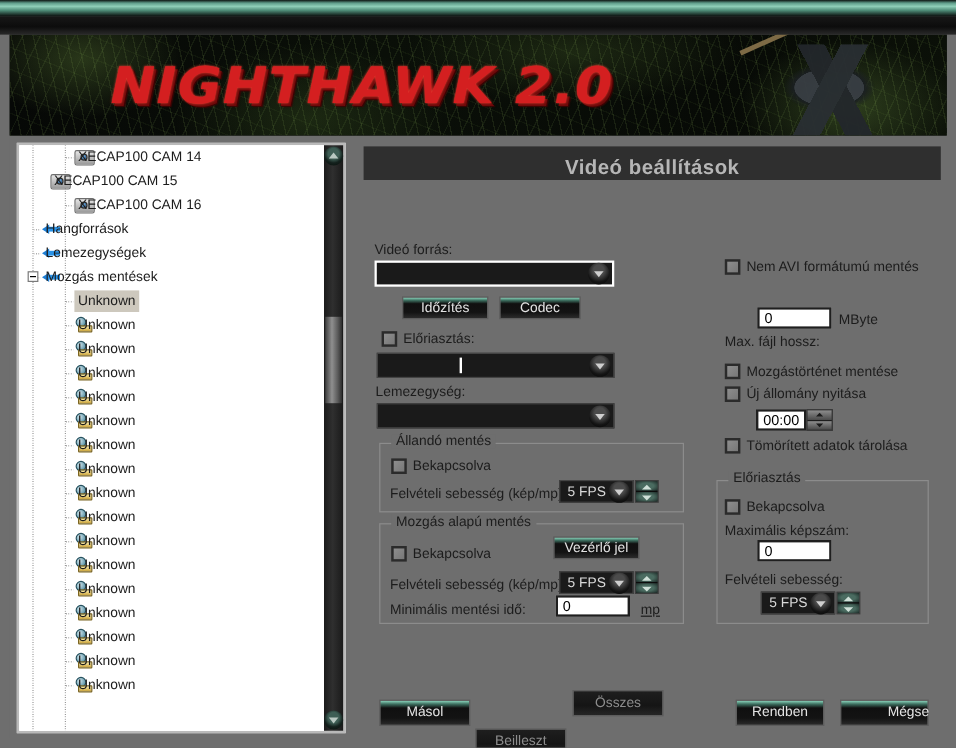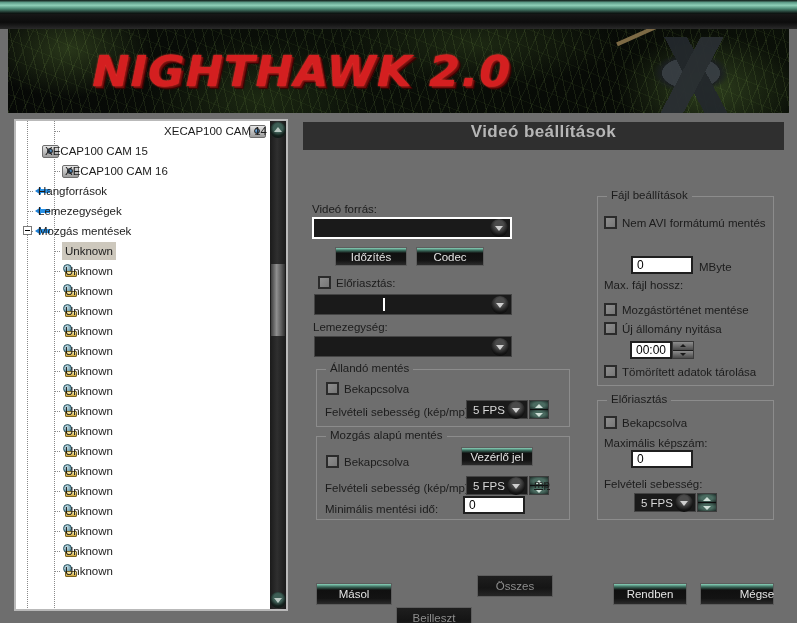--- a/index.html
+++ b/index.html
@@ -85,21 +85,21 @@
     background:radial-gradient(circle at 50% 38%,#3e5e55 0 35%,#14211d 60%,#060b09 100%);}
   .tsbtn.up{top:1px;} .tsbtn.dn{bottom:1px;}
   .tsbtn i{position:absolute;left:4px;width:0;height:0;border-left:4px solid transparent;border-right:4px solid transparent;}
   .tsbtn.up i{top:5px;border-bottom:5px solid #b9c8c2;}
   .tsbtn.dn i{top:6px;border-top:5px solid #b9c8c2;}
   .tsthumb{position:absolute;left:1px;width:14px;top:143px;height:72px;
     background:linear-gradient(to right,#3d3d3d,#8f8f8f 40%,#5a5a5a 75%,#2e2e2e);}
 
   
   .panel-title{position:absolute;left:303px;top:122px;width:481px;height:28px;
-    background:#2f2f2f;display:flex;align-items:flex-start;justify-content:center;}
+    background:#2f2f2f;display:flex;align-items:flex-end;justify-content:center;}
   .panel-title span{font-size:17px;font-weight:bold;color:#b6b6b6;letter-spacing:.4px;}
 
   .lbl{position:absolute;font-size:11.5px;color:#1c1c1c;white-space:nowrap;}
 
   
   .combo{position:absolute;background:#1a1a1a;box-sizing:border-box;
     border:1px solid #444;display:flex;align-items:center;}
   .combo.focus{border:2px solid #ffffff;}
   .combo .ctext{flex:1;padding-left:6px;font-size:11.5px;color:#d8d8d8;white-space:nowrap;overflow:hidden;}
   .combo .carrow{width:22px;height:100%;display:flex;align-items:center;justify-content:center;}
@@ -168,21 +168,21 @@
     <div class="jet"></div>
     <div class="logo">
       <span>NIGHTHAWK 2.0</span>
     </div>
   </div>
 
   <div class="treewrap">
     <div class="treeinner" id="treeinner">
         <div class="dots-v" style="left: 11px;"></div>
         <div class="dots-v" style="left: 38px;"></div>
-        <div class="tnode" style="padding-left: 46px; justify-content: flex-end;">
+        <div class="tnode" style="padding-left: 46px;">
           <div class="dots-h" style="left: 39px; width: 6px; top: 10px;"></div>
           <span class="ico">
             <i class="ico-cam"></i>
           </span>
           <span class="lbl">XECAP100 CAM 14</span>
         </div>
         <div class="tnode" style="padding-left: 26px;">
           <div class="dots-h" style="left: 39px; width: 6px; top: 10px;"></div>
           <span class="ico">
             <i class="ico-cam"></i>
@@ -419,25 +419,22 @@
       </div>
   </div>
   <div class="spin" style="left:529px;top:476px;height:19px;">
       <b class="up"></b>
       <b class="dn"></b>
     </div>
   <div class="lbl" style="left:325px;top:503px;">Minimális mentési idő:</div>
   <div class="tinput" style="left:463px;top:496px;width:62px;height:18px;">
     <span>0</span>
   </div>
-  <div class="lbl" style="left:534px;top:478px;text-decoration:underline;">mp</div>
-
-  <div class="group" style="left:597px;top:196px;width:177px;height:190px;">
-    <div class="gtitle">Fájl beállítások</div>
-  </div>
+  <div class="lbl" style="left:534px;top:503px;text-decoration:underline;">mp</div>
+
   <div class="cbx" style="left:604px;top:216px;"></div>
   <div class="lbl" style="left:622px;top:217px;">Nem AVI formátumú mentés</div>
   <div class="lbl" style="left:604px;top:238px;margin-top:41px;">Max. fájl hossz:</div>
   <div class="tinput" style="left:631px;top:256px;width:62px;height:18px;">
     <span>0</span>
   </div>
   <div class="lbl" style="left:699px;top:261px;">MByte</div>
   <div class="cbx" style="left:604px;top:303px;"></div>
   <div class="lbl" style="left:622px;top:304px;">Mozgástörténet mentése</div>
   <div class="cbx" style="left:604px;top:322px;"></div>

